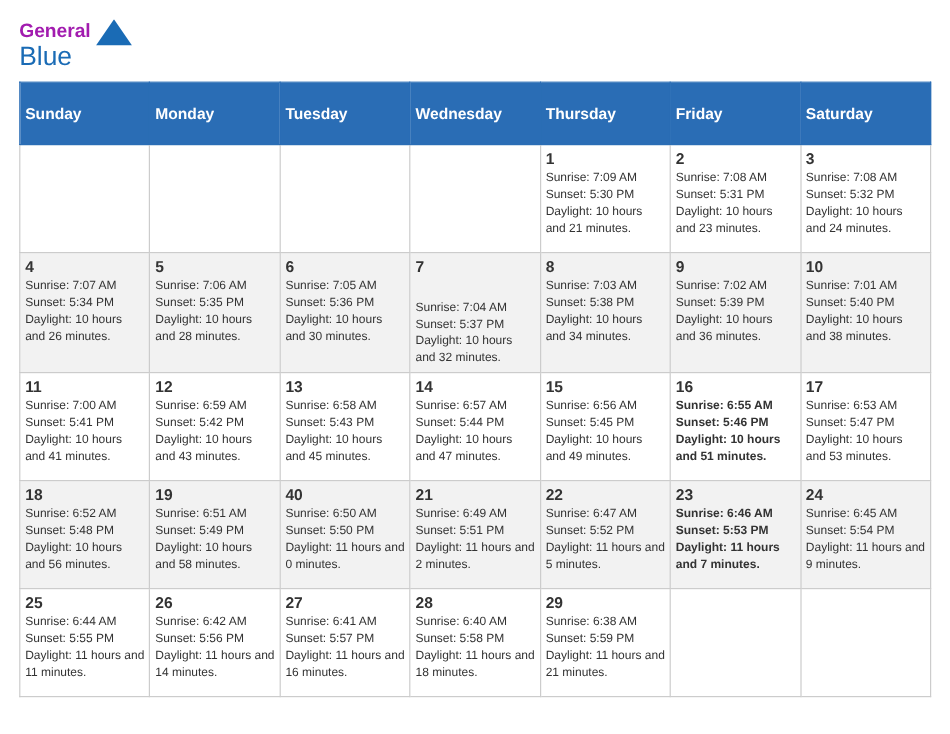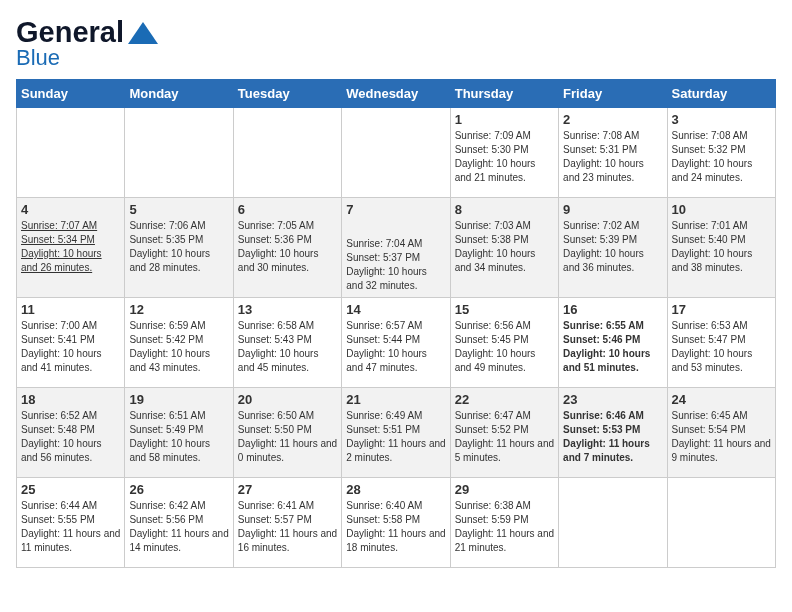--- a/index.html
+++ b/index.html
@@ -38,21 +38,21 @@
     table {
       width: 100%;
       border-collapse: collapse;
       table-layout: fixed;
     }
     thead tr th {
       background-color: #2a6db5;
       color: #fff;
       font-size: 13px;
       font-weight: bold;
-      padding: 6px 4px;
+      padding: 18px 4px;
       text-align: left;
       border: 1px solid #2a6db5;
     }
     tbody tr td {
       border: 1px solid #ccc;
       vertical-align: top;
       padding: 4px;
       font-size: 11px;
       color: #333;
       height: 90px;
@@ -78,21 +78,21 @@
     .empty-cell {
       background-color: #fff;
     }
   </style>
 </head>
 <body>
 
 <div class="header">
   <div class="logo">
     <div style="display:flex;align-items:center;gap:4px;">
-      <span style="font-size:29px;font-weight:bold;color:#0f172a;">General</span>
+      <span style="font-size:16px;font-weight:bold;color:#a21caf;">General</span>
       <svg width="30" height="22" viewBox="0 0 30 22">
         <polygon points="0,22 15,0 30,22" fill="#1a6bb5"></polygon>
       </svg>
     </div>
     <span style="font-size:22px;font-weight:normal;color:#1a6bb5;margin-top:-4px;display:block;">Blue</span>
   </div>
   <div class="title-block">
     <h1></h1>
     <h2></h2>
   </div>
@@ -131,21 +131,21 @@
         <td>
           <span class="day-num">3</span>
           <div class="day-info" style="white-space: pre-line;">Sunrise: 7:08 AM
 Sunset: 5:32 PM
 Daylight: 10 hours and 24 minutes.</div>
         </td>
       </tr>
       <tr>
         <td>
           <span class="day-num">4</span>
-          <div class="day-info" style="white-space: pre-line; text-decoration: underline;">Sunrise: 7:07 AM
+          <div class="day-info" style="white-space: pre-line;">Sunrise: 7:07 AM
 Sunset: 5:34 PM
 Daylight: 10 hours and 26 minutes.</div>
         </td>
         <td>
           <span class="day-num">5</span>
           <div class="day-info" style="white-space: pre-line;">Sunrise: 7:06 AM
 Sunset: 5:35 PM
 Daylight: 10 hours and 28 minutes.</div>
         </td>
         <td>
@@ -230,21 +230,21 @@
 Sunset: 5:48 PM
 Daylight: 10 hours and 56 minutes.</div>
         </td>
         <td>
           <span class="day-num">19</span>
           <div class="day-info" style="white-space: pre-line;">Sunrise: 6:51 AM
 Sunset: 5:49 PM
 Daylight: 10 hours and 58 minutes.</div>
         </td>
         <td>
-          <span class="day-num">20</span>
+          <span class="day-num">40</span>
           <div class="day-info" style="white-space: pre-line;">Sunrise: 6:50 AM
 Sunset: 5:50 PM
 Daylight: 11 hours and 0 minutes.</div>
         </td>
         <td>
           <span class="day-num">21</span>
           <div class="day-info" style="white-space: pre-line;">Sunrise: 6:49 AM
 Sunset: 5:51 PM
 Daylight: 11 hours and 2 minutes.</div>
         </td>

